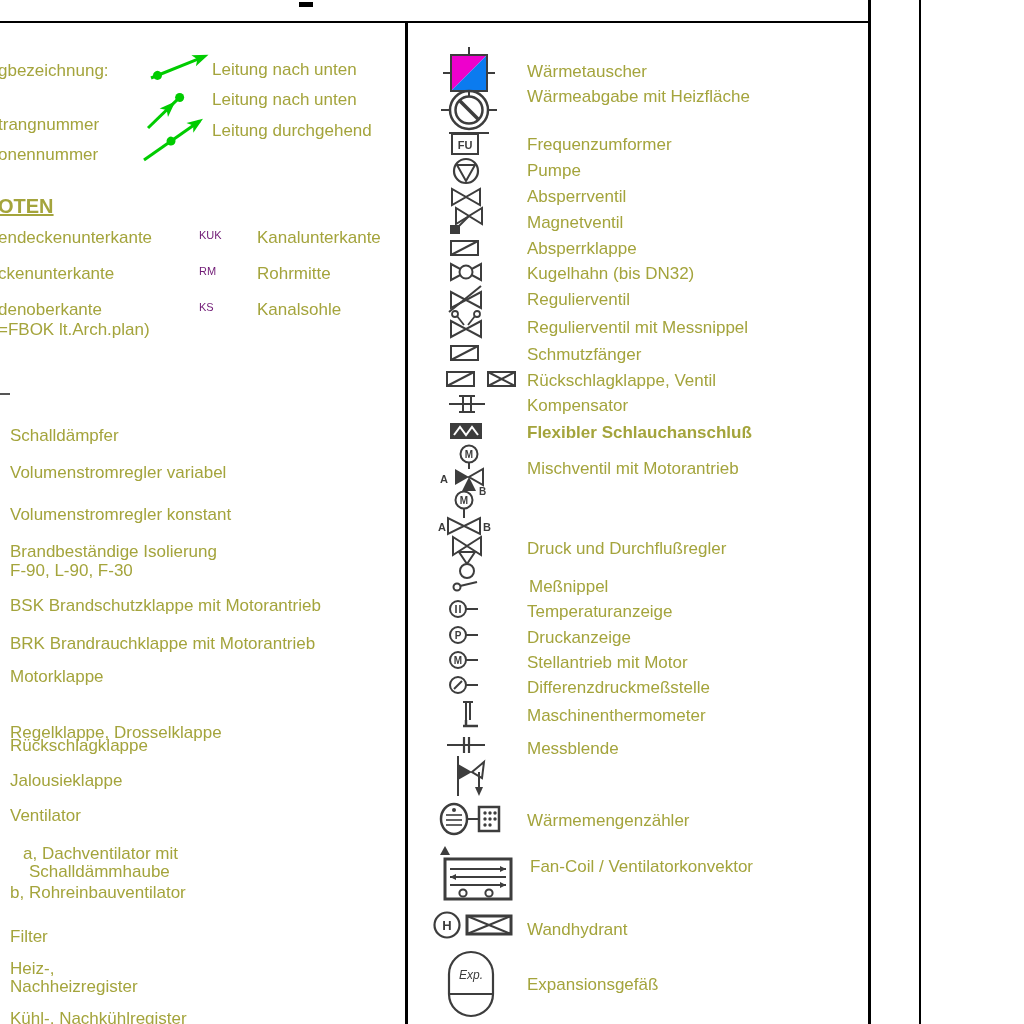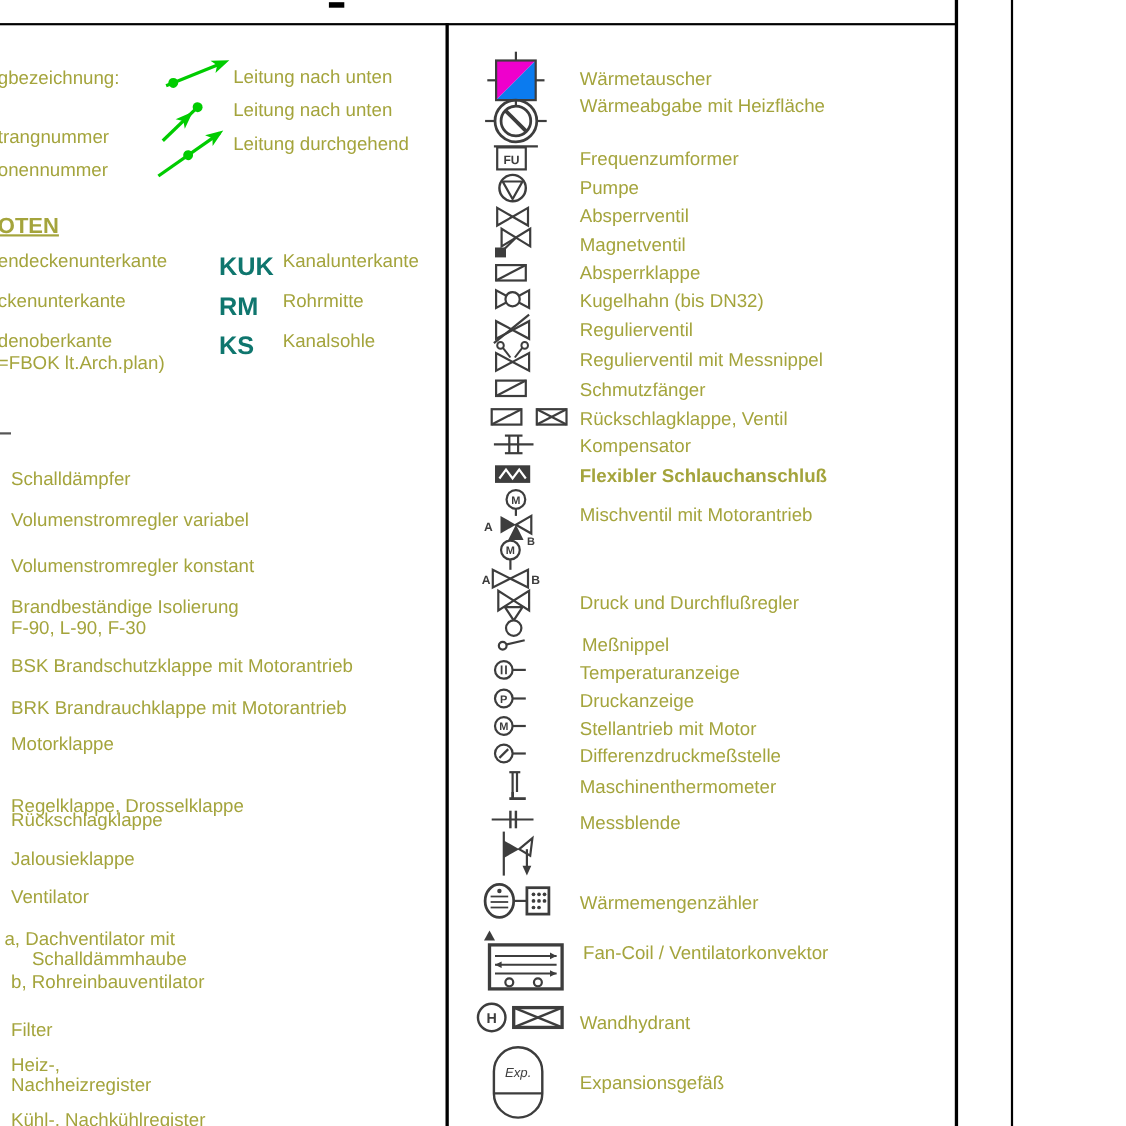--- a/index.html
+++ b/index.html
@@ -1,19 +1,19 @@
 <!DOCTYPE html>
 <html><head>
 <meta charset="utf-8">
 <style>
   html,body{margin:0;padding:0;background:#fff;}
   #canvas{position:relative;width:1024px;height:1024px;background:#fff;overflow:hidden;
           font-family:"Liberation Sans",sans-serif;}
   .t{position:absolute;white-space:nowrap;font-size:17px;color:#a4a43c;line-height:1.1;}
-  .abbr{position:absolute;white-space:nowrap;font-size:23px;font-weight:bold;color:#0f766e;}
+  .abbr{position:absolute;white-space:nowrap;font-size:11px;font-weight:normal;color:#701a75;}
   .hd{position:absolute;white-space:nowrap;font-size:20px;font-weight:bold;color:#a4a43c;
       text-decoration:underline;}
   .ln{position:absolute;background:#000;}
   .sym{position:absolute;color:#3d3d3d;}
   svg{overflow:visible;display:block;}
   .dash{position:absolute;background:#555;}
 </style>
 </head>
 <body>
 
@@ -83,21 +83,21 @@
   <div class="t" style="left:10px;top:506px;">Volumenstromregler konstant</div>
   <div class="t" style="left:10px;top:543px;">Brandbeständige Isolierung</div>
   <div class="t" style="left:10px;top:562px;">F-90, L-90, F-30</div>
   <div class="t" style="left:10px;top:597px;">BSK Brandschutzklappe mit Motorantrieb</div>
   <div class="t" style="left:10px;top:635px;">BRK Brandrauchklappe mit Motorantrieb</div>
   <div class="t" style="left:10px;top:668px;">Motorklappe</div>
   <div class="t" style="left:10px;top:724px;">Regelklappe, Drosselklappe</div>
   <div class="t" style="left:10px;top:737px;">Rückschlagklappe</div>
   <div class="t" style="left:10px;top:772px;">Jalousieklappe</div>
   <div class="t" style="left:10px;top:807px;">Ventilator</div>
-  <div class="t" style="left:4px;top:845px;">a, Dachventilator mit</div>
+  <div class="t" style="left:23px;top:845px;">a, Dachventilator mit</div>
   <div class="t" style="left:29px;top:863px;">Schalldämmhaube</div>
   <div class="t" style="left:10px;top:884px;">b, Rohreinbauventilator</div>
   <div class="t" style="left:10px;top:928px;">Filter</div>
   <div class="t" style="left:10px;top:960px;">Heiz-,</div>
   <div class="t" style="left:10px;top:978px;">Nachheizregister</div>
   <div class="t" style="left:10px;top:1010px;">Kühl-, Nachkühlregister</div>
 
   <div class="sym" style="left:443px;top:47px;">
     <svg width="52" height="52" viewBox="0 0 52 52">
       <polygon points="8,8 44,8 8,44" fill="#ee00cc"></polygon>

